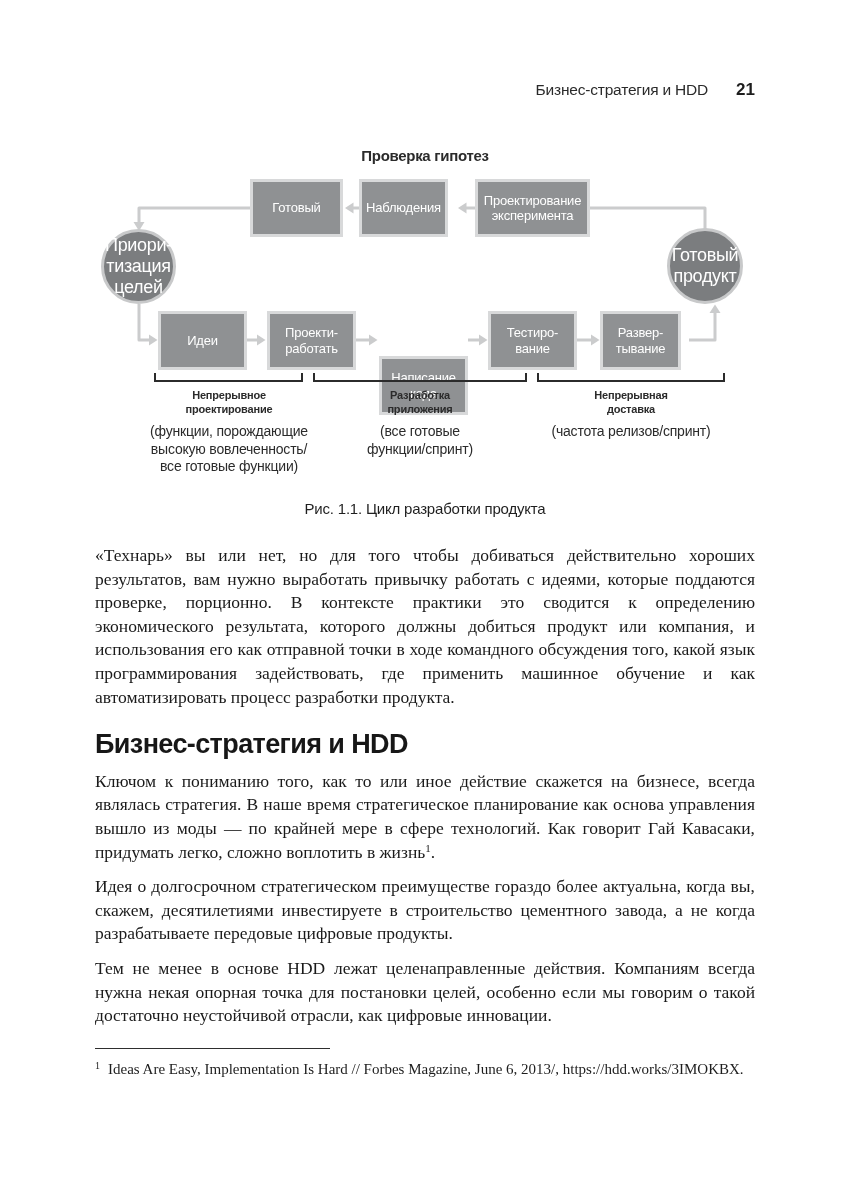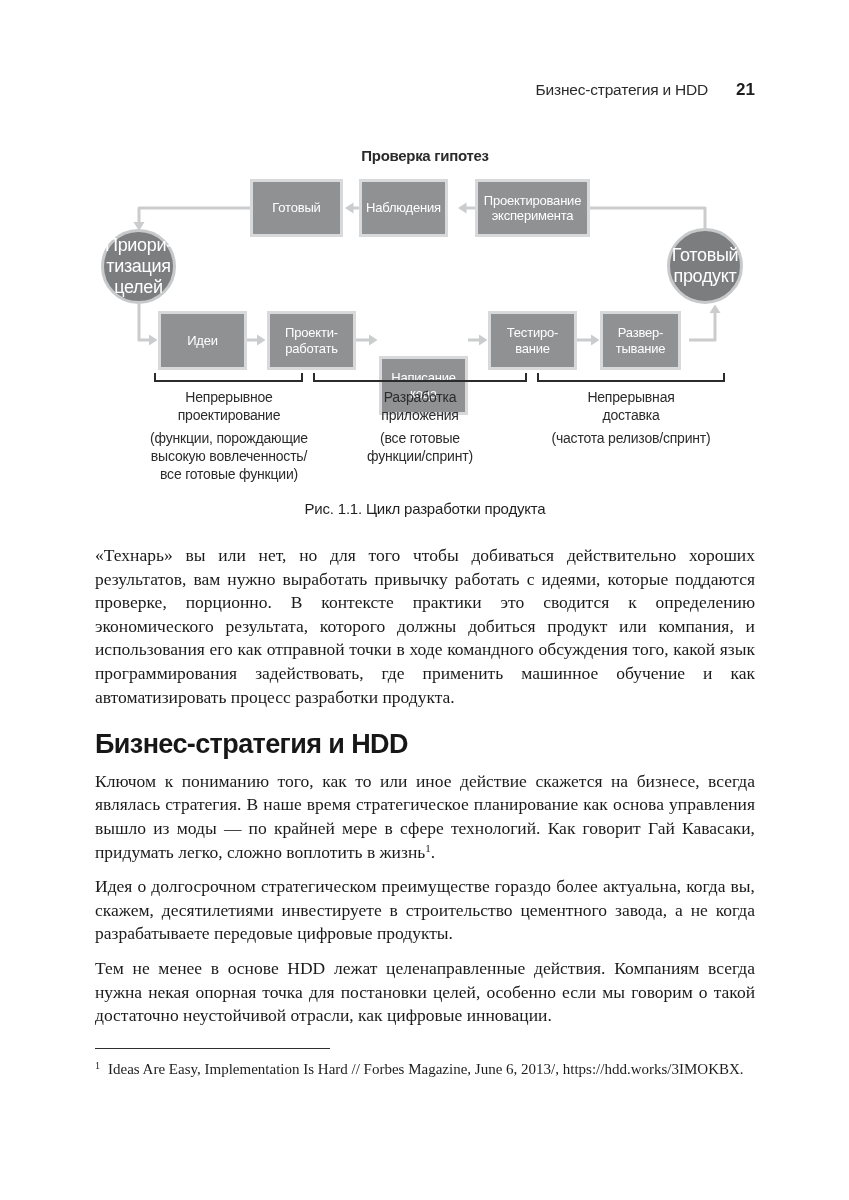--- a/index.html
+++ b/index.html
@@ -26,21 +26,21 @@
   .dcircle{position:absolute;box-sizing:border-box;background:#7b7d7f;border:3px solid #c8c9ca;
         border-radius:50%;color:#ffffff;font-family:"Liberation Sans","DejaVu Sans",sans-serif;
         font-size:18px;line-height:1.18;display:flex;align-items:center;justify-content:center;
         text-align:center;white-space:pre-line;letter-spacing:-0.3px;}
   .row-top{top:9px;height:58px;}
   .row-bottom{top:141px;height:59px;}
   .bracket{position:absolute;top:203px;height:9px;box-sizing:border-box;
            border-left:2.5px solid #2b2b2b;border-right:2.5px solid #2b2b2b;border-bottom:2.5px solid #2b2b2b;}
   .glabel{position:absolute;top:218px;width:220px;text-align:center;
           font-family:"Liberation Sans","DejaVu Sans",sans-serif;color:#2b2b2b;}
-  .glabel .gtitle{font-weight:400;font-size:14px;line-height:1.3;white-space:pre-line;letter-spacing:-0.2px;}
+  .glabel .gtitle{font-weight:700;font-size:11px;line-height:1.3;white-space:pre-line;letter-spacing:-0.2px;}
   .glabel .gsub{margin-top:6px;font-size:14px;line-height:1.28;white-space:pre-line;letter-spacing:-0.2px;}
   .fig-caption{text-align:center;margin-top:8px;font-family:"Liberation Sans","DejaVu Sans",sans-serif;
                font-size:15px;color:#1f1f1f;letter-spacing:-0.2px;}
   .fig-caption .cap-label{font-weight:400;}
 
   
   .bodytext{margin-top:27px;font-size:17.5px;line-height:23.6px;text-align:justify;color:#1a1a1a;}
   .bodytext p{margin:0 0 11px 0;}
   sup.fnref{font-size:11px;line-height:0;vertical-align:6px;}
   .section-heading{font-family:"Liberation Sans","DejaVu Sans",sans-serif;font-weight:700;

